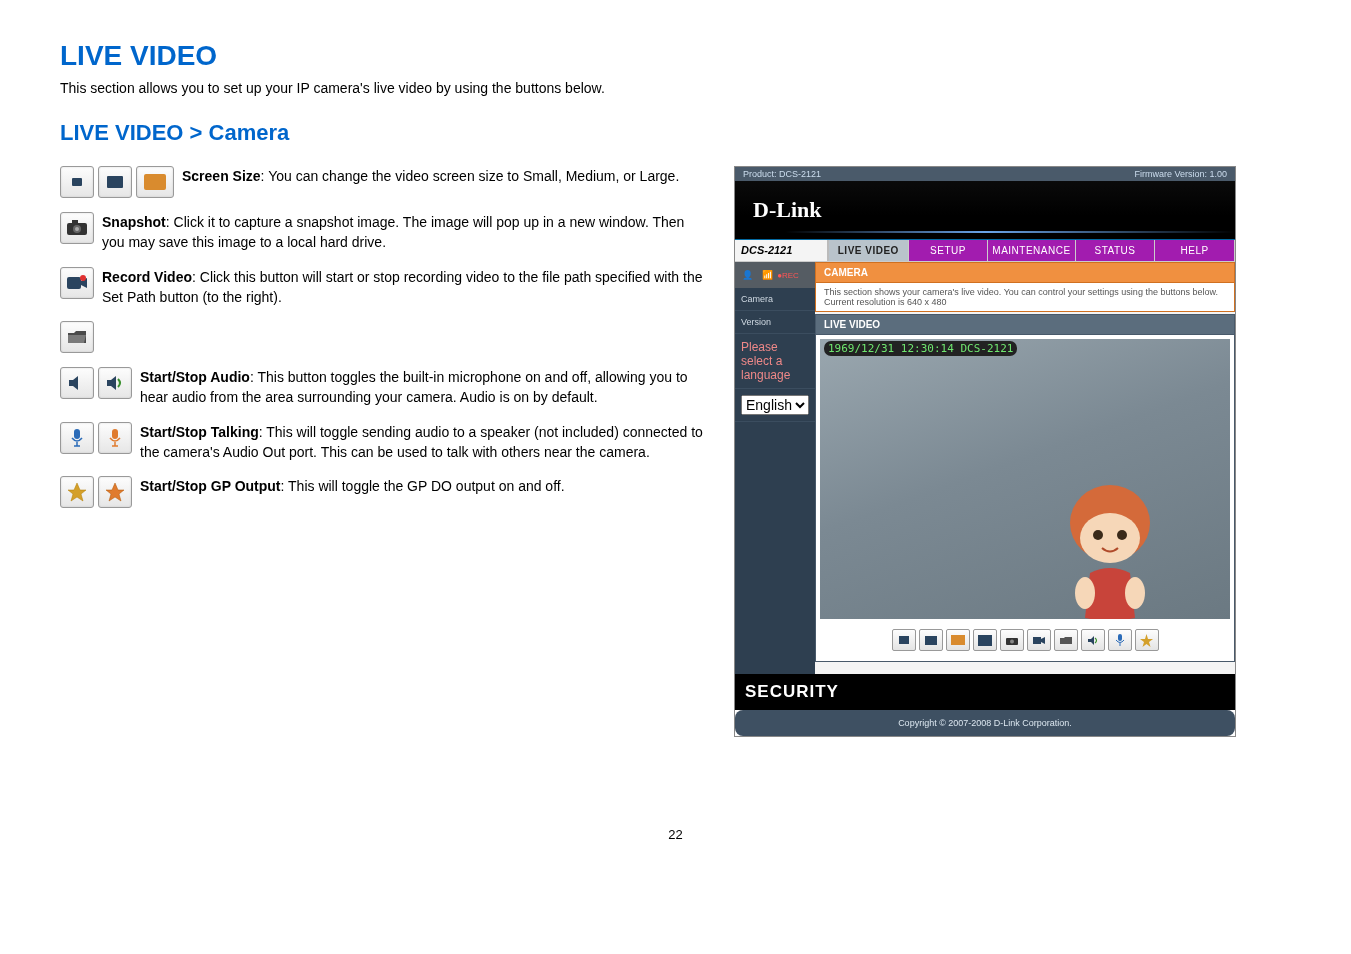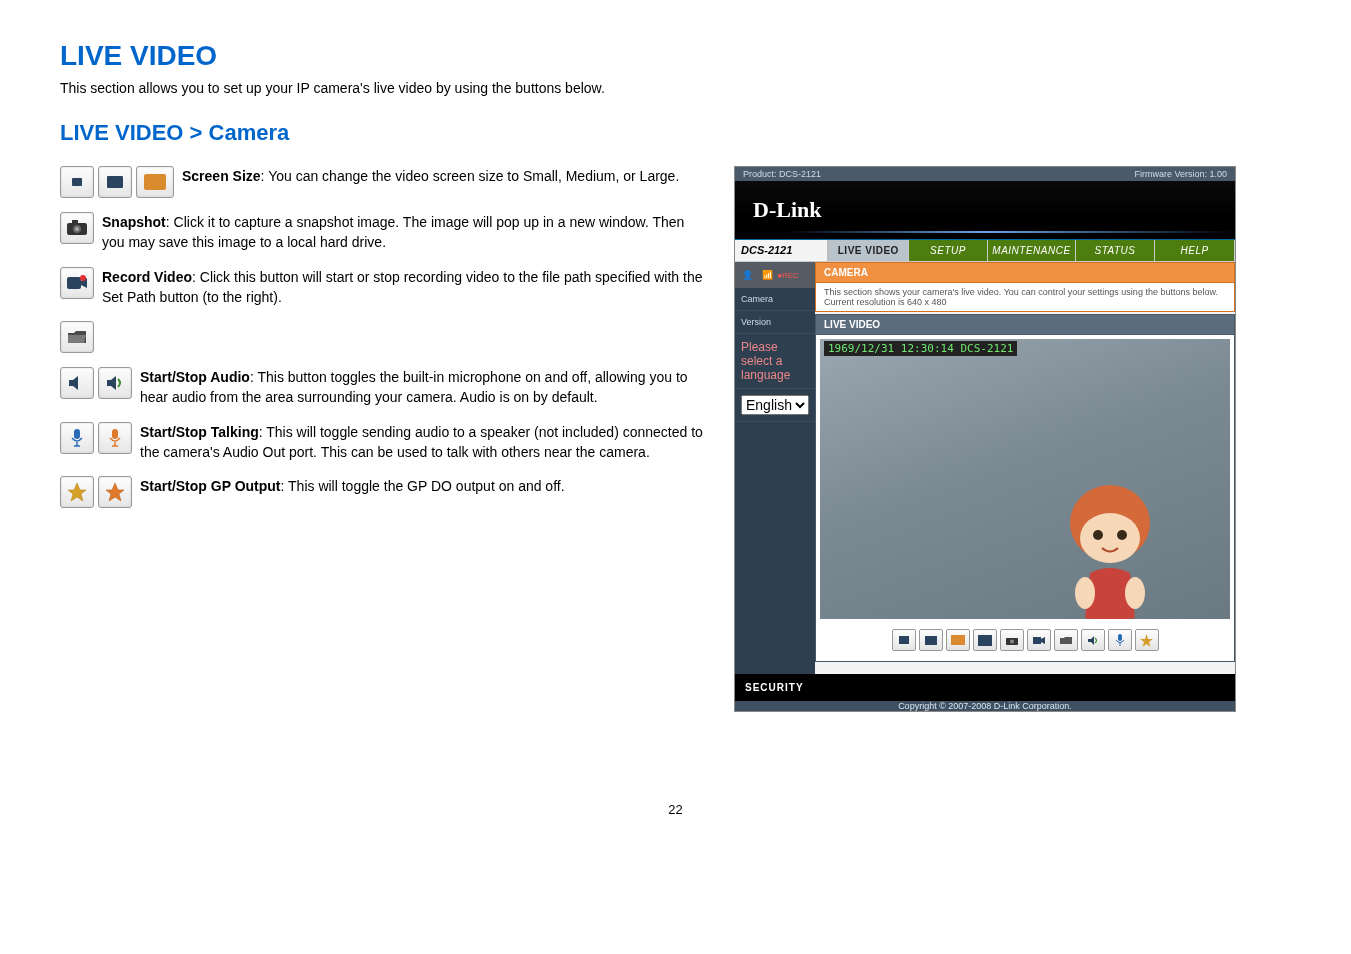--- a/index.html
+++ b/index.html
@@ -126,23 +126,22 @@
     font-size: 10px;
     letter-spacing: 0.5px;
     border-right: 1px solid #ccc;
   }
   .shot-nav .tab.active {
     background: #b9c3cb;
     color: #222;
     font-weight: bold;
   }
   .shot-nav .tab.dark {
-    background: #4d7c0f;
+    background: #a21caf;
     color: #fff;
-    font-style: italic;
   }
   .shot-body {
     display: flex;
     background: #eee;
   }
   .shot-side {
     width: 80px;
     background: #2e3f50;
     color: #cfd9e2;
     padding: 0;
@@ -208,20 +207,21 @@
     overflow: hidden;
   }
   .video-frame .osd {
     position: absolute;
     top: 2px; left: 4px;
     background: #222;
     color: #6fe66f;
     font-family: monospace;
     font-size: 11px;
     padding: 1px 4px;
+    border-radius: 7px;
   }
   .ctrl-row {
     display: flex;
     justify-content: center;
     gap: 3px;
     margin: 10px 0 6px 0;
   }
   .ctrl-btn {
     width: 22px;
     height: 20px;
@@ -229,30 +229,31 @@
     border-radius: 2px;
     background: linear-gradient(#fdfdfd,#e4e4e4);
     display: flex;
     align-items: center;
     justify-content: center;
   }
   .security-row {
     background: #000;
     color: #fff;
     padding: 8px 10px;
-    font-size: 10px;
+    font-size: 17px;
     font-weight: bold;
     letter-spacing: 1px;
   }
   .copyright {
     background: #3e5062;
     color: #dbe6ef;
     text-align: center;
     font-size: 9px;
-    padding: 0;
+    padding: 8px;
+    border-radius: 8px;
   }
   .doll {
     position: absolute;
     bottom: -4px;
     right: 60px;
     width: 120px;
     height: 160px;
   }
 </style>
 </head>

